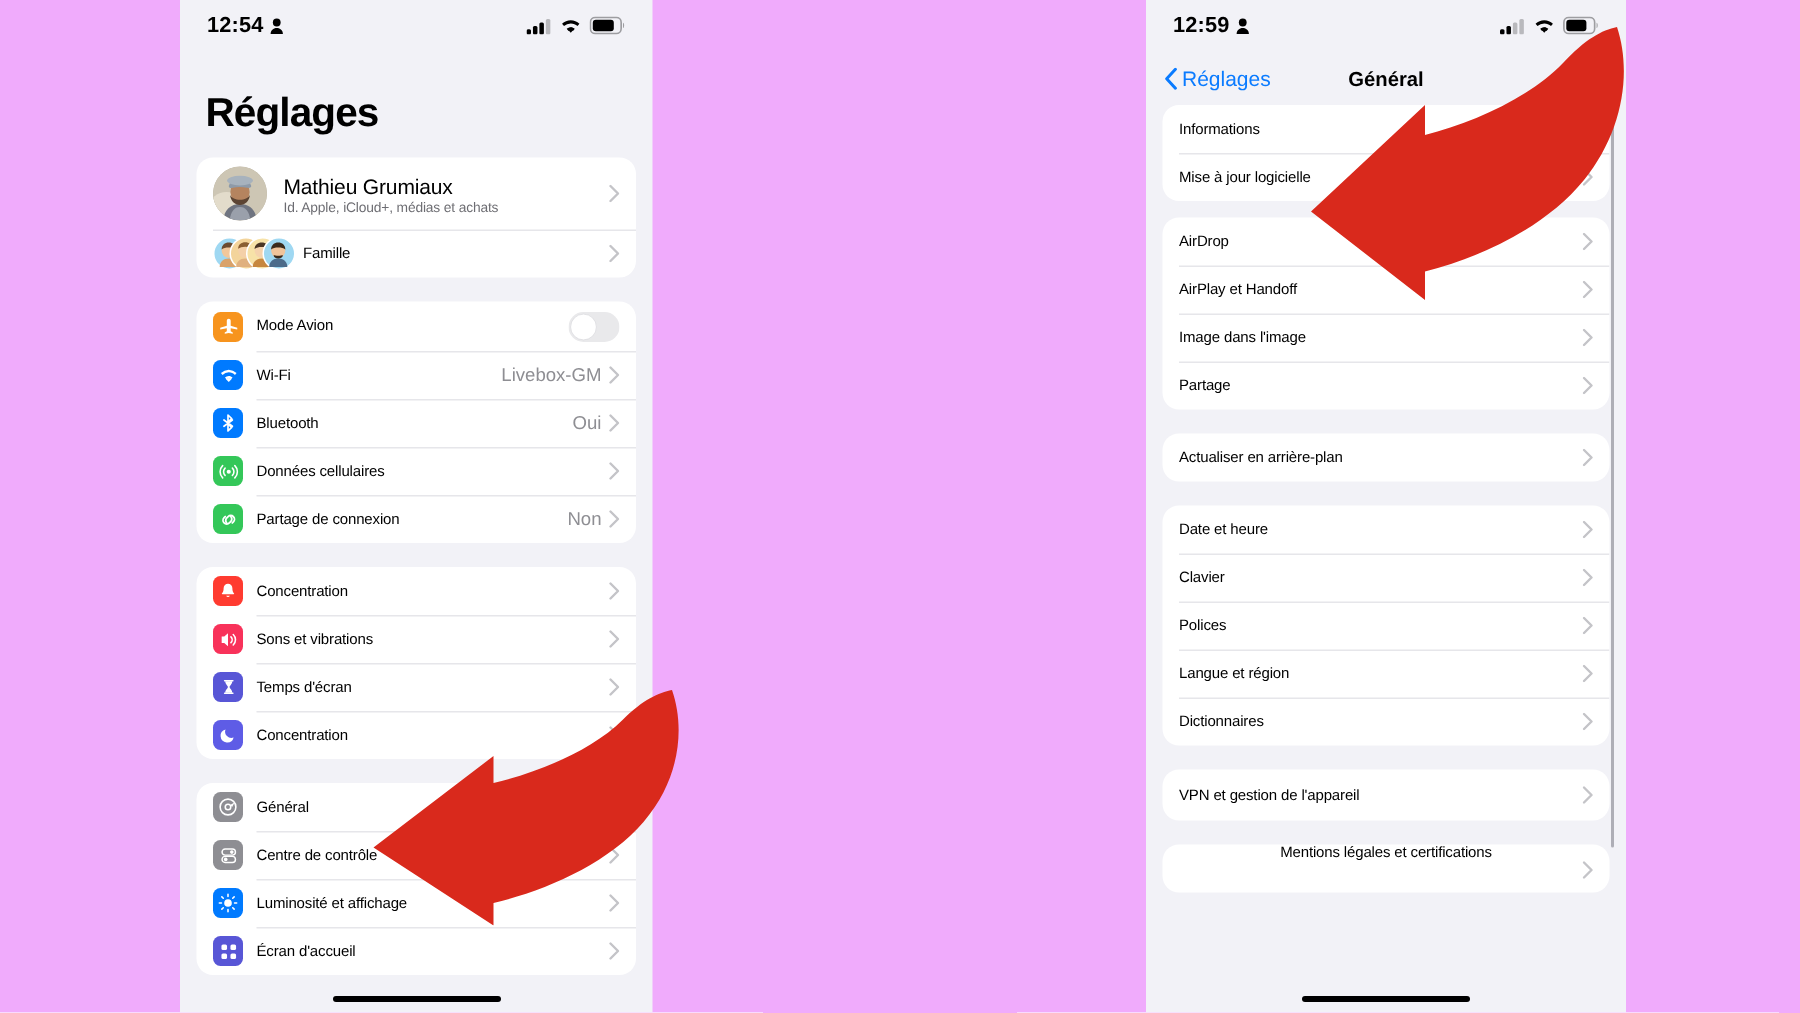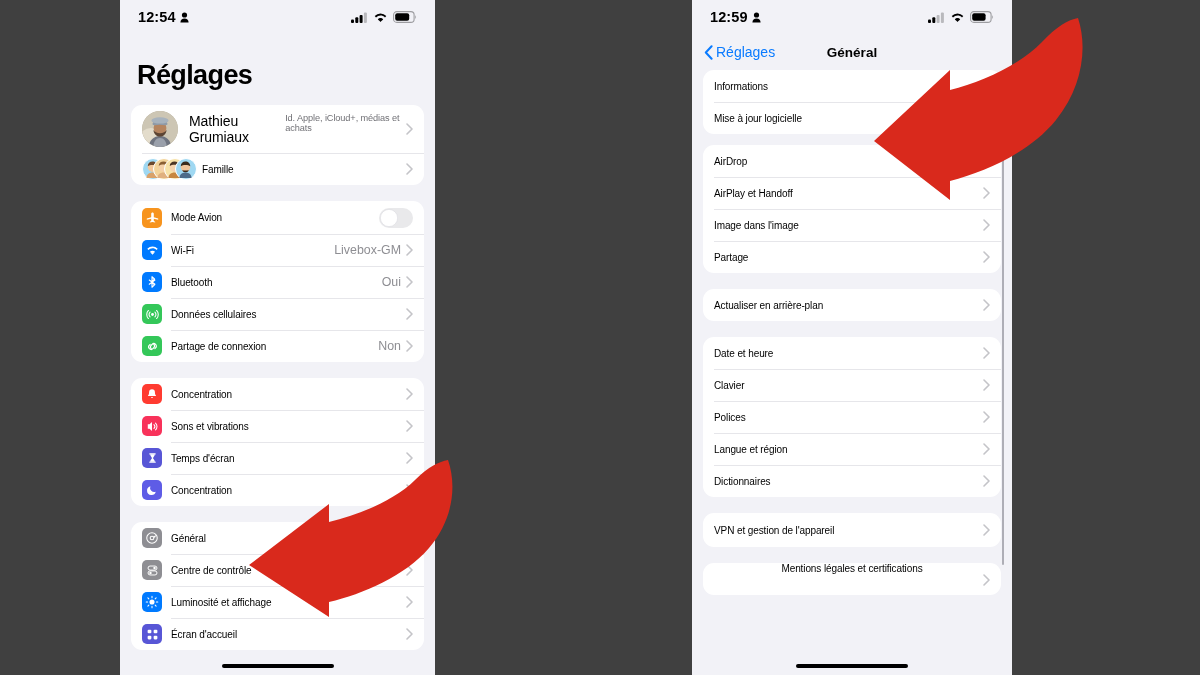--- a/index.html
+++ b/index.html
@@ -2,30 +2,30 @@
 <html><head>
 <meta charset="utf-8">
 <style>
   * { box-sizing: border-box; margin: 0; padding: 0; }
   html, body {
     width: 1200px; height: 675px;
     background: #ffffff;
     font-family: "Liberation Sans", sans-serif;
     overflow: hidden;
   }
-  .stage { position: relative; width: 1200px; height: 675px; background: #404040; }
+  .stage { position: relative; width: 1200px; height: 675px; background: #f0abfc; }
 
   
   .phone {
     position: absolute; top: 0; height: 675px;
     background: #f2f2f7;
     overflow: hidden;
   }
   #phone-left  { left: 120px; width: 315px; }
-  #phone-right { left: 692px; width: 320px; }
+  #phone-right { left: 764px; width: 320px; }
 
   
   .statusbar {
     position: relative; height: 34px;
     display: flex; align-items: center;
     padding: 0 18px 0 18px;
   }
   .sb-time {
     font-size: 14.5px; font-weight: 700; color: #000;
     letter-spacing: .1px; display: flex; align-items: center; gap: 4px;
@@ -93,21 +93,21 @@
   }
   .appicon svg { display: block; }
 
   
   .acct-row { min-height: 46px; padding: 6px 11px; }
   .avatar {
     width: 36px; height: 36px; border-radius: 50%;
     flex: 0 0 auto; margin-right: 11px; overflow: hidden;
     background: #b9b19e; position: relative;
   }
-  .acct-text { display: flex; flex-direction: row; gap: 1px; }
+  .acct-text { display: flex; flex-direction: column; gap: 1px; }
   .acct-name { font-size: 14px; font-weight: 400; color: #000; letter-spacing: -0.1px; }
   .acct-sub { font-size: 9.2px; color: #3c3c43; opacity: .75; letter-spacing: -0.1px; }
 
   .family-row { min-height: 32px; }
   .memojis { position: relative; width: 52px; height: 22px; flex: 0 0 auto; margin-right: 8px; }
   .memoji {
     position: absolute; top: 0; width: 22px; height: 22px; border-radius: 50%;
     border: 1.5px solid #fff;
   }
 

